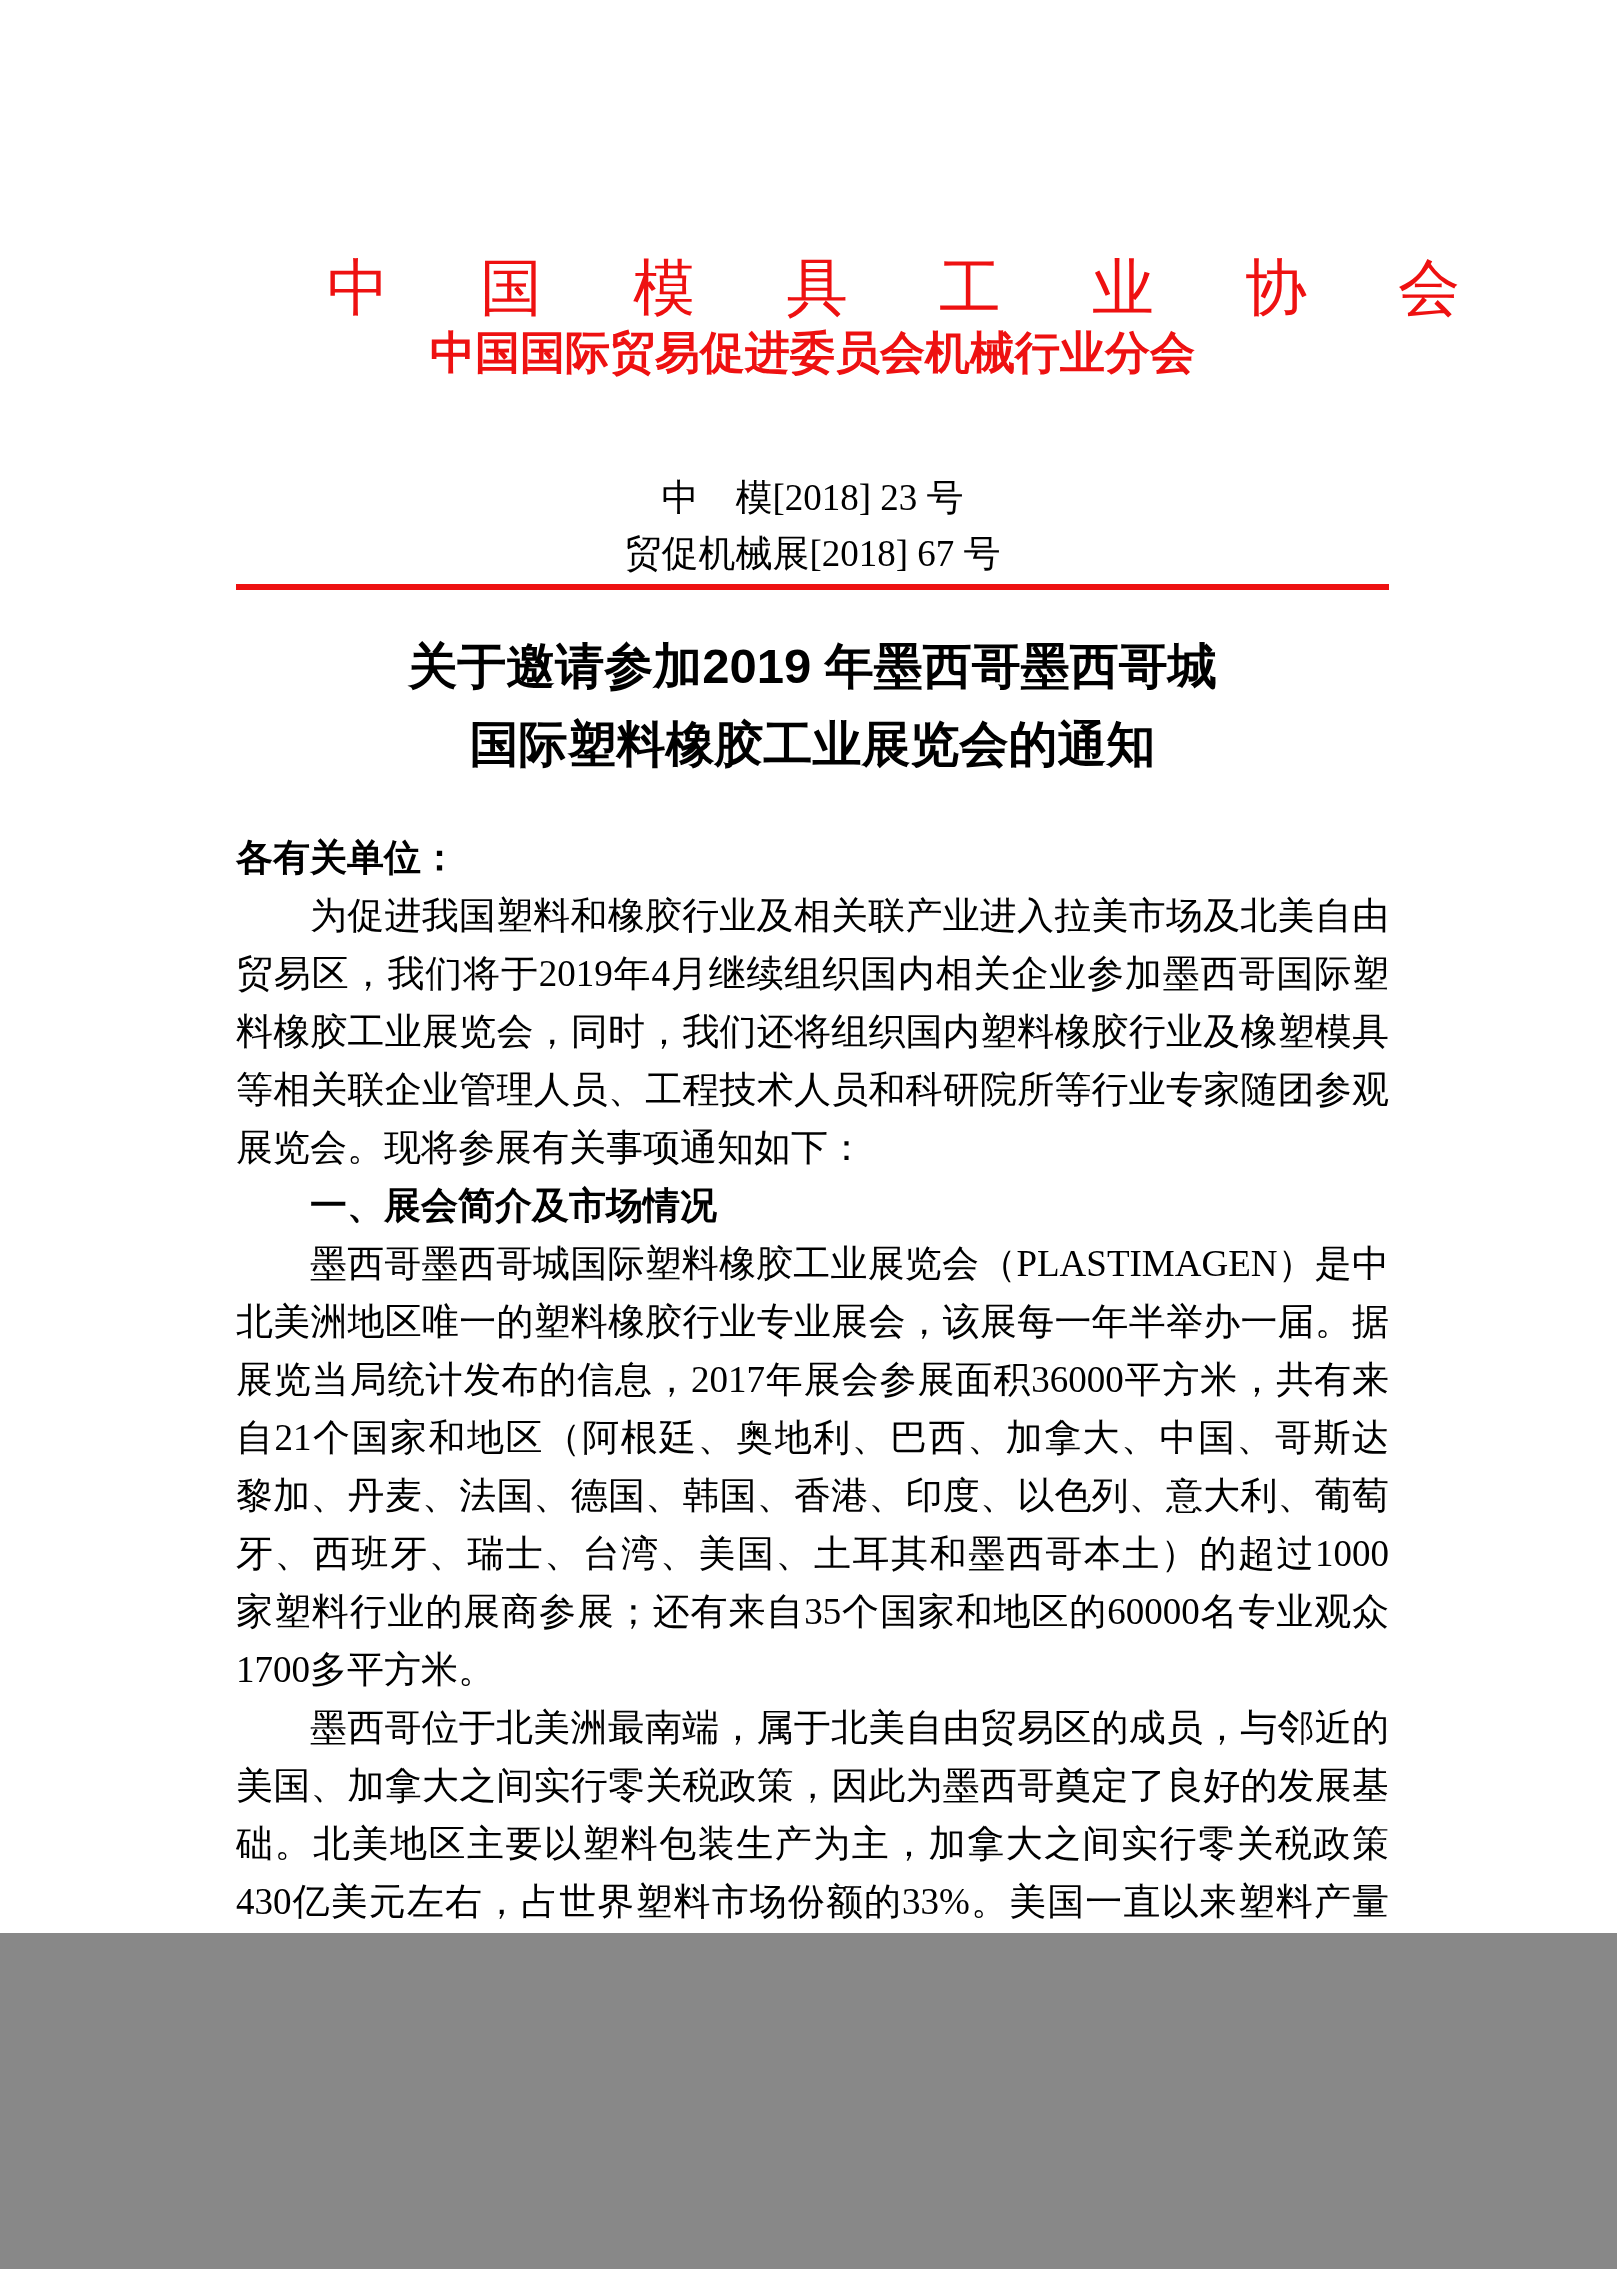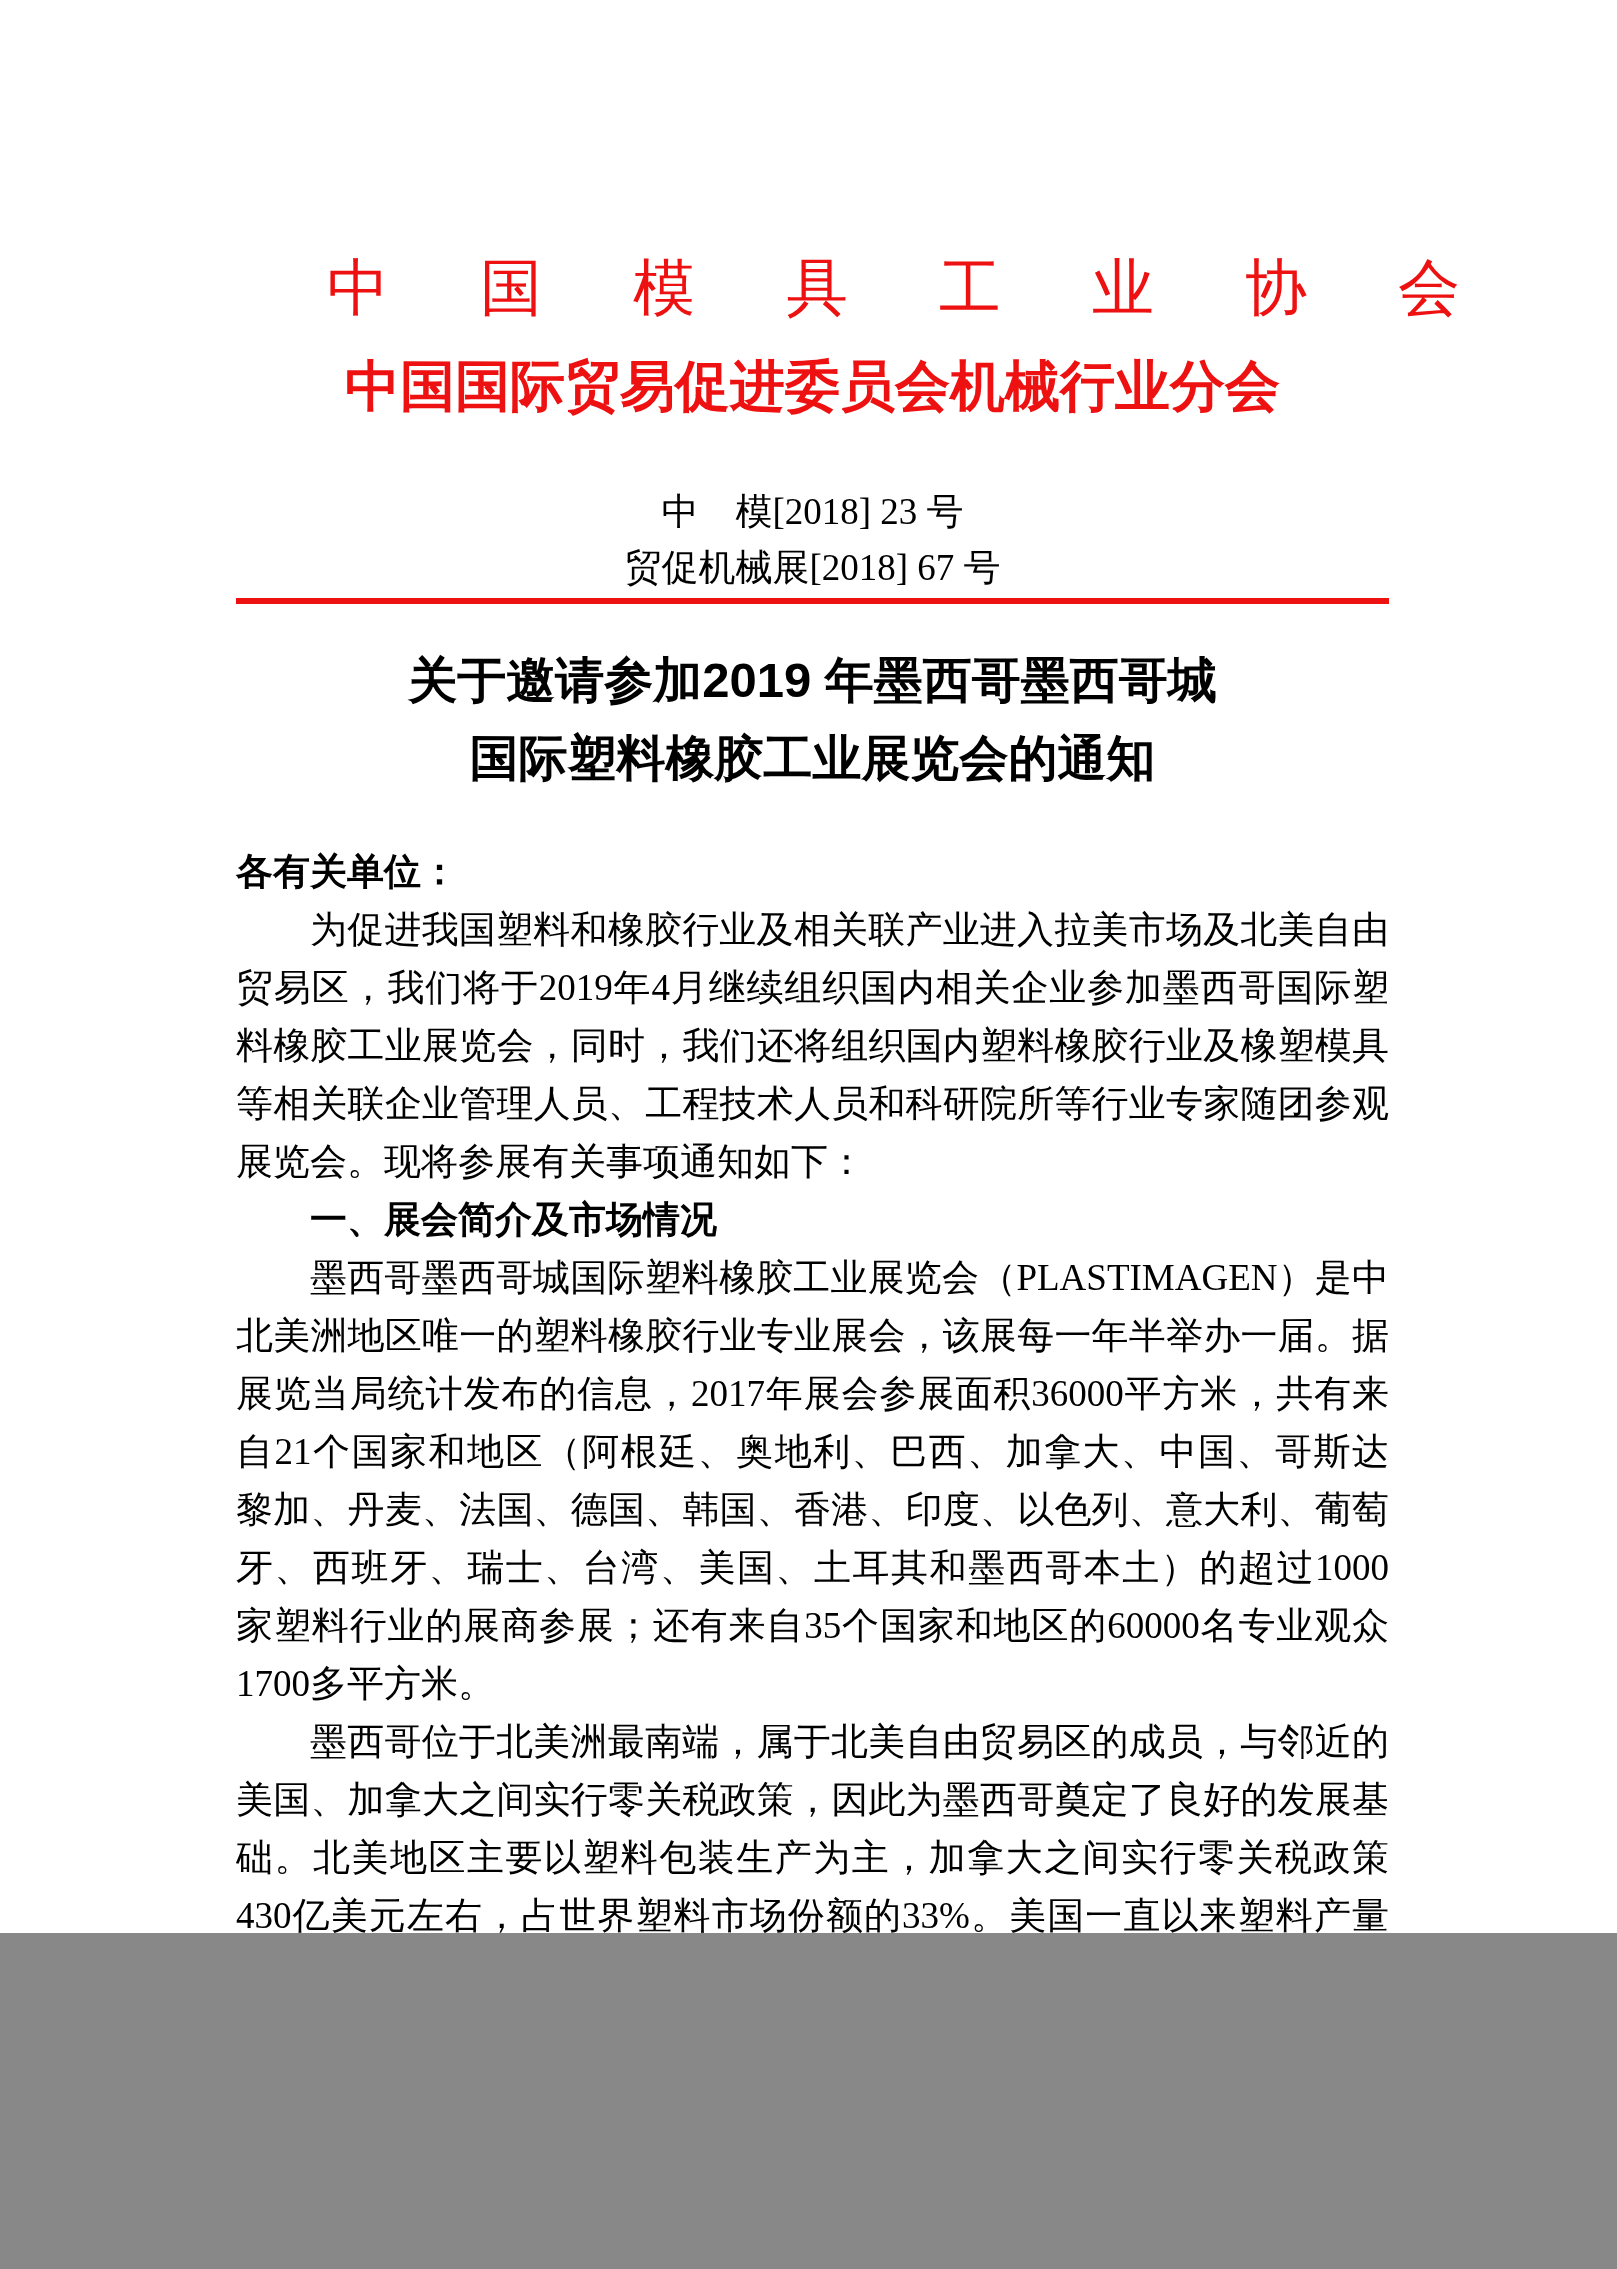--- a/index.html
+++ b/index.html
@@ -18,28 +18,27 @@
   
   .org1{
     font-size:62px;line-height:62px;
     color:#ee1111;
     text-align:center;
     letter-spacing:91px;text-indent:91px;
     white-space:nowrap;
     font-weight:normal;
   }
   .org2{
-    margin-top:34px;
-    font-size:55px;line-height:68px;
+    font-size:45px;line-height:68px;
     color:#ee1111;
     font-weight:bold;
     text-align:center;
     white-space:nowrap;
   }
-  .docnos{margin-top:63px;text-align:center;}
+  .docnos{margin-top:83px;text-align:center;}
   .docno{font-size:37px;line-height:56px;}
   .rule{
     margin-top:1.9px;
     height:5.7px;width:100%;
     background:#ee1111;
   }
   .hei{font-family:Liberation Sans, sans-serif;font-weight:bold;}
   .title{margin-top:37px;text-align:center;}
   .title-line{font-size:49px;line-height:78px;}
   .body{margin-top:46px;}

